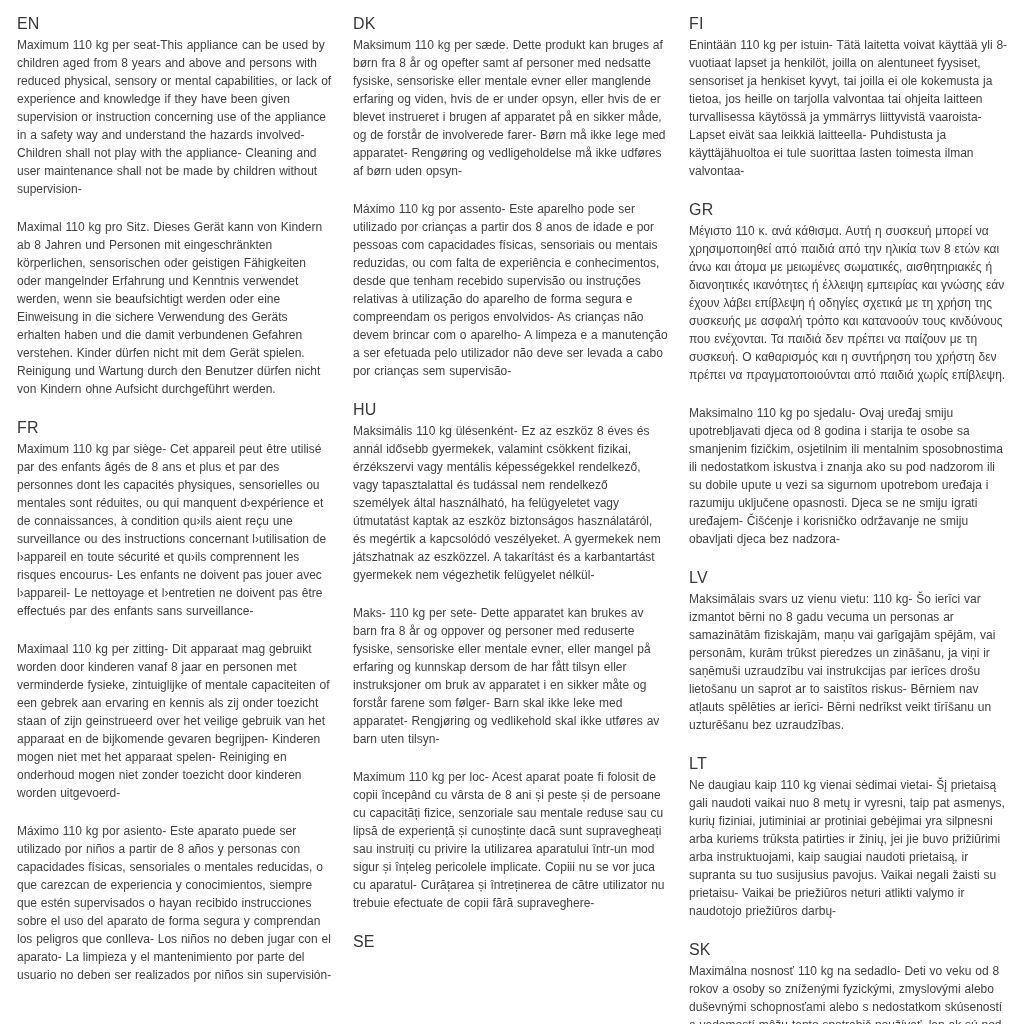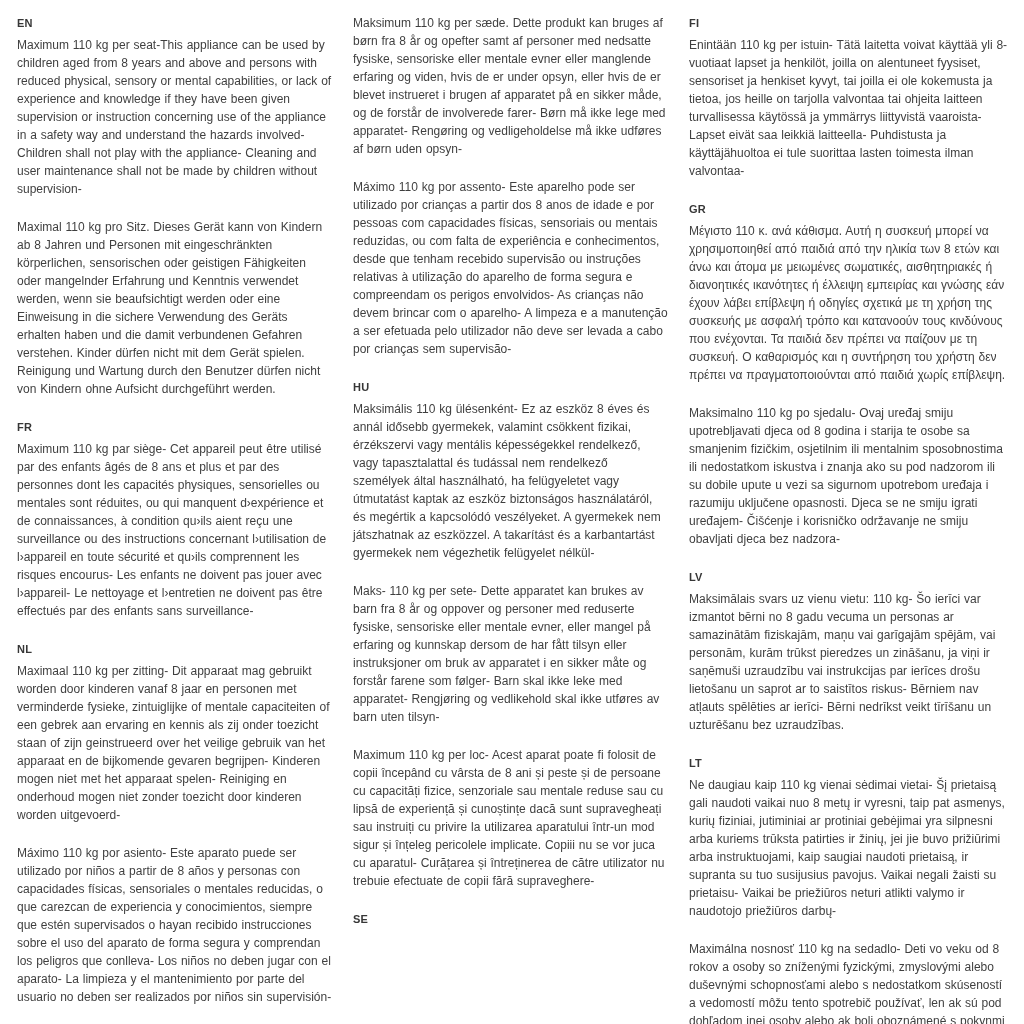--- a/index.html
+++ b/index.html
@@ -17,22 +17,22 @@
     padding: 14px 14px 10px 17px;
     display: grid;
     grid-template-columns: 315px 315px 322px;
     column-gap: 21px;
     font-family: "Liberation Sans", "DejaVu Sans", sans-serif;
     color: #3f3f3f;
   }
   .col { min-width: 0; }
   .lang-section { margin: 0 0 20px 0; }
   .lang-code {
-    font-size: 11px;
-    font-weight: 700;
+    font-size: 16px;
+    font-weight: 400;
     color: #373737;
     margin: 0 0 3px 0;
     line-height: 19px;
     letter-spacing: 0.2px;
   }
   .lang-text {
     font-size: 12px;
     font-weight: 400;
     margin: 0;
     line-height: 18px;
@@ -51,31 +51,31 @@
       <p class="lang-text">Maximum 110 kg per seat-This appliance can be used by children aged from 8 years and above and persons with reduced physical, sensory or mental capabilities, or lack of experience and knowledge if they have been given supervision or instruction concerning use of the appliance in a safety way and understand the hazards involved- Children shall not play with the appliance- Cleaning and user maintenance shall not be made by children without supervision-</p>
     </section>
     <section class="lang-section">
       <p class="lang-text">Maximal 110 kg pro Sitz. Dieses Gerät kann von Kindern ab 8 Jahren und Personen mit eingeschränkten körperlichen, sensorischen oder geistigen Fähigkeiten oder mangelnder Erfahrung und Kenntnis verwendet werden, wenn sie beaufsichtigt werden oder eine Einweisung in die sichere Verwendung des Geräts erhalten haben und die damit verbundenen Gefahren verstehen. Kinder dürfen nicht mit dem Gerät spielen. Reinigung und Wartung durch den Benutzer dürfen nicht von Kindern ohne Aufsicht durchgeführt werden.</p>
     </section>
     <section class="lang-section">
       <h2 class="lang-code">FR</h2>
       <p class="lang-text">Maximum 110 kg par siège- Cet appareil peut être utilisé par des enfants âgés de 8 ans et plus et par des personnes dont les capacités physiques, sensorielles ou mentales sont réduites, ou qui manquent d›expérience et de connaissances, à condition qu›ils aient reçu une surveillance ou des instructions concernant l›utilisation de l›appareil en toute sécurité et qu›ils comprennent les risques encourus- Les enfants ne doivent pas jouer avec l›appareil- Le nettoyage et l›entretien ne doivent pas être effectués par des enfants sans surveillance-</p>
     </section>
     <section class="lang-section">
-      <h2 class="lang-code">NL</h2>
       <p class="lang-text">Maximaal 110 kg per zitting- Dit apparaat mag gebruikt worden door kinderen vanaf 8 jaar en personen met verminderde fysieke, zintuiglijke of mentale capaciteiten of een gebrek aan ervaring en kennis als zij onder toezicht staan of zijn geinstrueerd over het veilige gebruik van het apparaat en de bijkomende gevaren begrijpen- Kinderen mogen niet met het apparaat spelen- Reiniging en onderhoud mogen niet zonder toezicht door kinderen worden uitgevoerd-</p>
     </section>
     <section class="lang-section">
       <p class="lang-text">Máximo 110 kg por asiento- Este aparato puede ser utilizado por niños a partir de 8 años y personas con capacidades físicas, sensoriales o mentales reducidas, o que carezcan de experiencia y conocimientos, siempre que estén supervisados o hayan recibido instrucciones sobre el uso del aparato de forma segura y comprendan los peligros que conlleva- Los niños no deben jugar con el aparato- La limpieza y el mantenimiento por parte del usuario no deben ser realizados por niños sin supervisión-</p>
     </section>
 
   </div>
 
   <div class="col">
     <section class="lang-section">
+      <h2 class="lang-code">DK</h2>
       <p class="lang-text">Maksimum 110 kg per sæde. Dette produkt kan bruges af børn fra 8 år og opefter samt af personer med nedsatte fysiske, sensoriske eller mentale evner eller manglende erfaring og viden, hvis de er under opsyn, eller hvis de er blevet instrueret i brugen af apparatet på en sikker måde, og de forstår de involverede farer- Børn må ikke lege med apparatet- Rengøring og vedligeholdelse må ikke udføres af børn uden opsyn-</p>
     </section>
     <section class="lang-section">
       <p class="lang-text">Máximo 110 kg por assento- Este aparelho pode ser utilizado por crianças a partir dos 8 anos de idade e por pessoas com capacidades físicas, sensoriais ou mentais reduzidas, ou com falta de experiência e conhecimentos, desde que tenham recebido supervisão ou instruções relativas à utilização do aparelho de forma segura e compreendam os perigos envolvidos- As crianças não devem brincar com o aparelho- A limpeza e a manutenção a ser efetuada pelo utilizador não deve ser levada a cabo por crianças sem supervisão-</p>
     </section>
     <section class="lang-section">
       <h2 class="lang-code">HU</h2>
       <p class="lang-text">Maksimális 110 kg ülésenként- Ez az eszköz 8 éves és annál idősebb gyermekek, valamint csökkent fizikai, érzékszervi vagy mentális képességekkel rendelkező, vagy tapasztalattal és tudással nem rendelkező személyek által használható, ha felügyeletet vagy útmutatást kaptak az eszköz biztonságos használatáról, és megértik a kapcsolódó veszélyeket. A gyermekek nem játszhatnak az eszközzel. A takarítást és a karbantartást gyermekek nem végezhetik felügyelet nélkül-</p>
     </section>
     <section class="lang-section">
@@ -105,18 +105,19 @@
     </section>
     <section class="lang-section">
       <h2 class="lang-code">LV</h2>
       <p class="lang-text">Maksimālais svars uz vienu vietu: 110 kg- Šo ierīci var izmantot bērni no 8 gadu vecuma un personas ar samazinātām fiziskajām, maņu vai garīgajām spējām, vai personām, kurām trūkst pieredzes un zināšanu, ja viņi ir saņēmuši uzraudzību vai instrukcijas par ierīces drošu lietošanu un saprot ar to saistītos riskus- Bērniem nav atļauts spēlēties ar ierīci- Bērni nedrīkst veikt tīrīšanu un uzturēšanu bez uzraudzības.</p>
     </section>
     <section class="lang-section">
       <h2 class="lang-code">LT</h2>
       <p class="lang-text">Ne daugiau kaip 110 kg vienai sėdimai vietai- Šį prietaisą gali naudoti vaikai nuo 8 metų ir vyresni, taip pat asmenys, kurių fiziniai, jutiminiai ar protiniai gebėjimai yra silpnesni arba kuriems trūksta patirties ir žinių, jei jie buvo prižiūrimi arba instruktuojami, kaip saugiai naudoti prietaisą, ir supranta su tuo susijusius pavojus. Vaikai negali žaisti su prietaisu- Vaikai be priežiūros neturi atlikti valymo ir naudotojo priežiūros darbų-</p>
     </section>
     <section class="lang-section">
+      <h2 class="lang-code">SK</h2>
       <p class="lang-text">Maximálna nosnosť 110 kg na sedadlo- Deti vo veku od 8 rokov a osoby so zníženými fyzickými, zmyslovými alebo duševnými schopnosťami alebo s nedostatkom skúseností a vedomostí môžu tento spotrebič používať, len ak sú pod dohľadom inej osoby alebo ak boli oboznámené s pokynmi o bezpečnom používaní zariadenia, a ak rozumejú nebezpečenstvám vyplývajúcim z používania zariadenia. Deti sa so spotrebičom nesmú hrať- Čistenie a údržbu nesmú vykonávať deti bez dozoru-</p>
     </section>
 
   </div>
 
 </div>
 
 </body></html>

